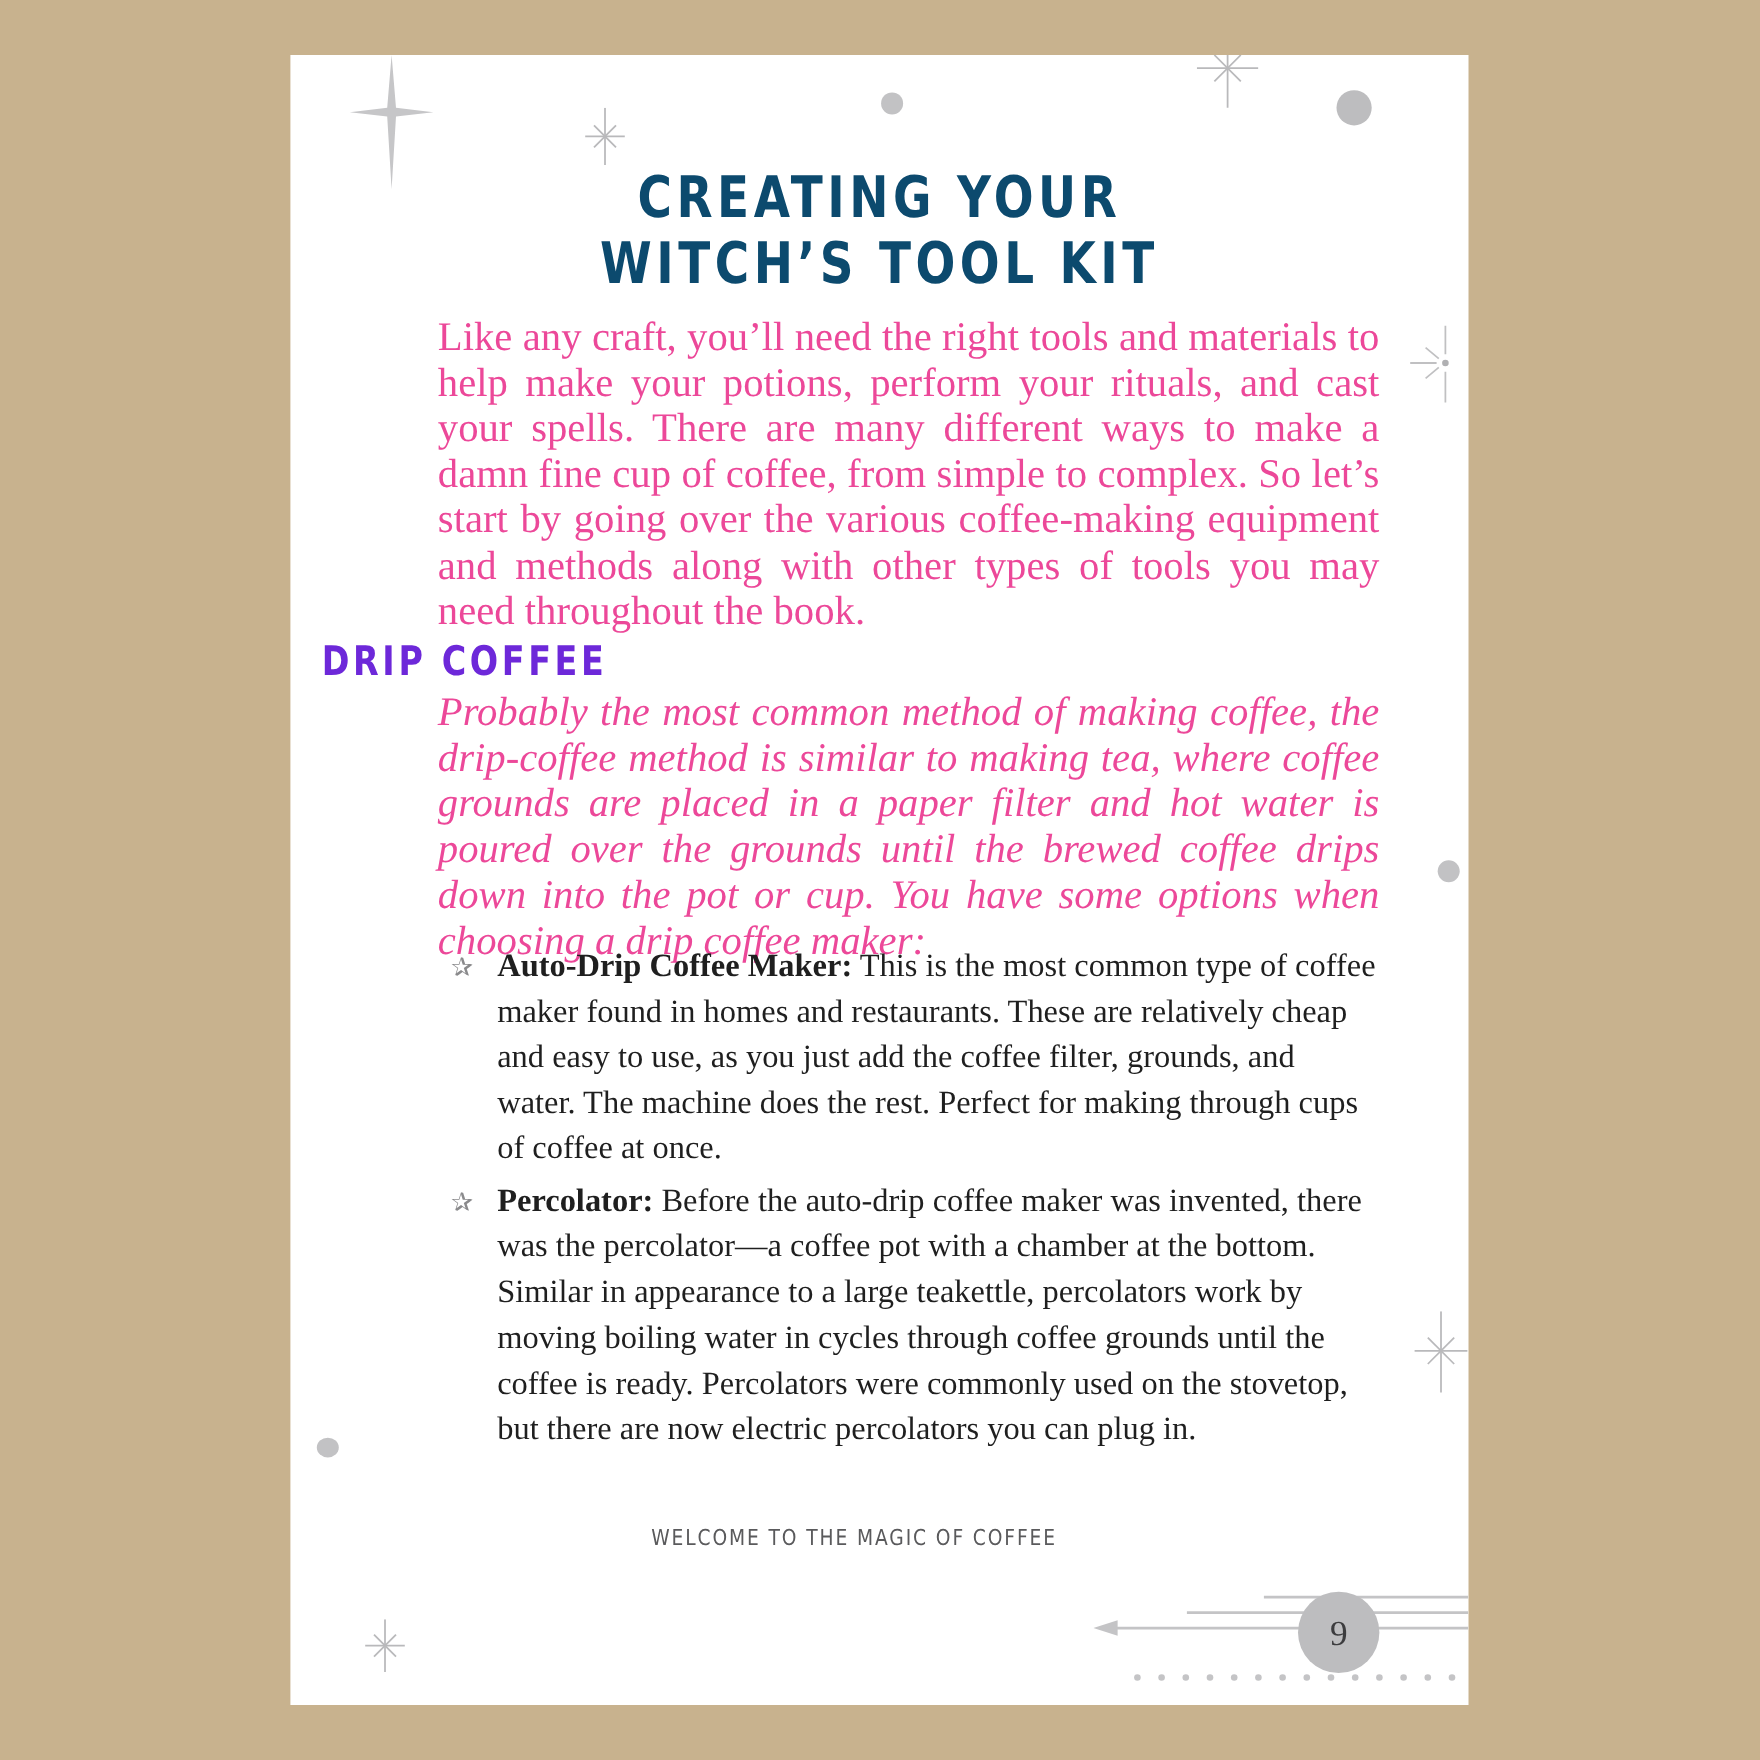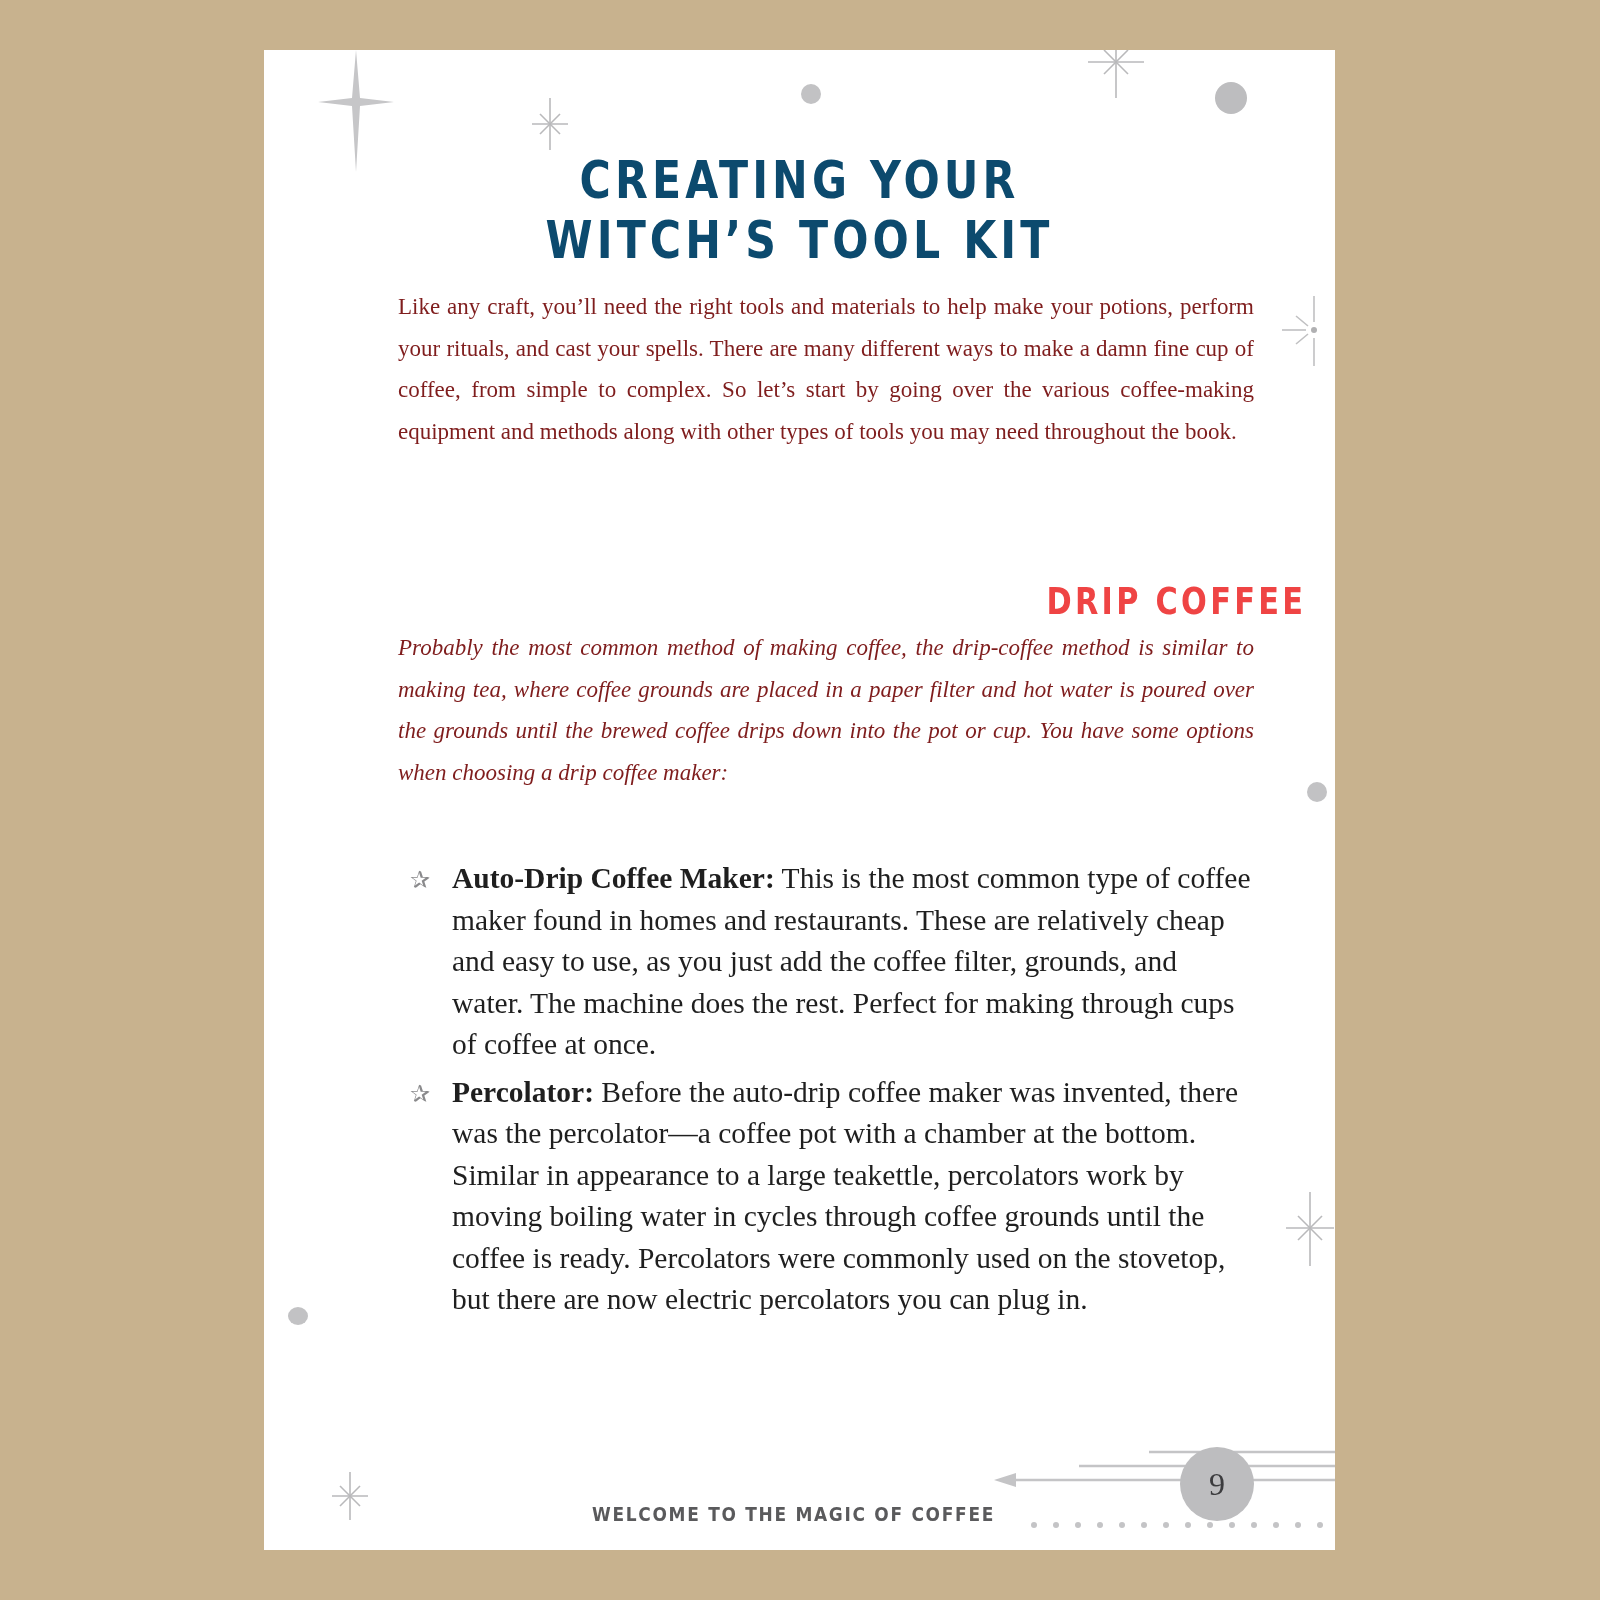--- a/index.html
+++ b/index.html
@@ -1,30 +1,30 @@
 <!DOCTYPE html>
 <html><head>
 <meta charset="utf-8">
 <style>
   html, body { margin:0; padding:0; }
   body { width:1600px; height:1600px; background:#c8b28e; position:relative; overflow:hidden; }
   .page { position:absolute; left:264px; top:50px; width:1071px; height:1500px; background:#ffffff; overflow:hidden; }
   .deco { position:absolute; }
   .title { position:absolute; left:0; right:0; top:100px; text-align:center; font-family:"DejaVu Sans", sans-serif; font-weight:bold; color:#0c4a6e; font-size:52px; line-height:60px; letter-spacing:5px; }
   .title div { transform:scaleX(0.82); }
-  .body-text { position:absolute; font-family:"Liberation Serif", serif; color:#7f1d1d; font-size:23px; line-height:41.5px; }
+  .body-text { position:absolute; font-family:"Liberation Serif", serif; color:#ec4899; font-size:37px; line-height:41.5px; }
   .intro { left:134px; top:236px; width:856px; text-align:justify; }
-  .subhead { position:absolute; left:0; right:0; top:530px; text-align:right; font-family:"DejaVu Sans", sans-serif; font-weight:bold; color:#ef4444; font-size:37px; letter-spacing:4px; }
+  .subhead { position:absolute; left:0; right:0; top:530px; text-align:left; font-family:"DejaVu Sans", sans-serif; font-weight:bold; color:#6d28d9; font-size:37px; letter-spacing:4px; }
   .subhead span { display:inline-block; transform:scaleX(0.82); }
   .drip { left:134px; top:577px; width:856px; text-align:justify;font-style:italic; }
   .bullets { position:absolute; left:134px; top:808px; width:856px; margin:0; padding:0; list-style:none; }
   .bullet { position:relative; padding-left:54px; font-family:"Liberation Serif", serif; color:#1f1f1f; font-size:29.5px; line-height:41.5px; margin-bottom:6px; }
   .bullet .star { position:absolute; left:12px; top:2px; color:#8a8a8c; font-size:24px; }
   .bullet b { font-weight:bold; }
-  .footer-label { position:absolute; left:328px; top:1452px; font-family:"DejaVu Sans", sans-serif; font-weight:bold; color:#5a5a5c; font-size:20px; letter-spacing:2px; }
+  .footer-label { position:absolute; left:328px; top:1336px; font-family:"DejaVu Sans", sans-serif; font-weight:normal; color:#5a5a5c; font-size:20px; letter-spacing:2px; }
   .footer-label span { display:inline-block; transform:scaleX(0.85); transform-origin:left; }
   .page-circle { position:absolute; left:916px; top:1397px; width:74px; height:74px; border-radius:50%; background:#bdbdbf; text-align:center; line-height:74px; font-family:"Liberation Serif", serif; font-size:32px; color:#3c3c3e; }
 </style>
 </head>
 <body>
 
 <div class="page">
 
   <svg class="deco" style="left:52px;top:0px" width="80" height="130" viewBox="0 0 80 130">
     <path d="M40 0 L44 48 L78 52 L44 56 L40 122 L36 56 L2 52 L36 48 Z" fill="#c6c6c8"></path>

